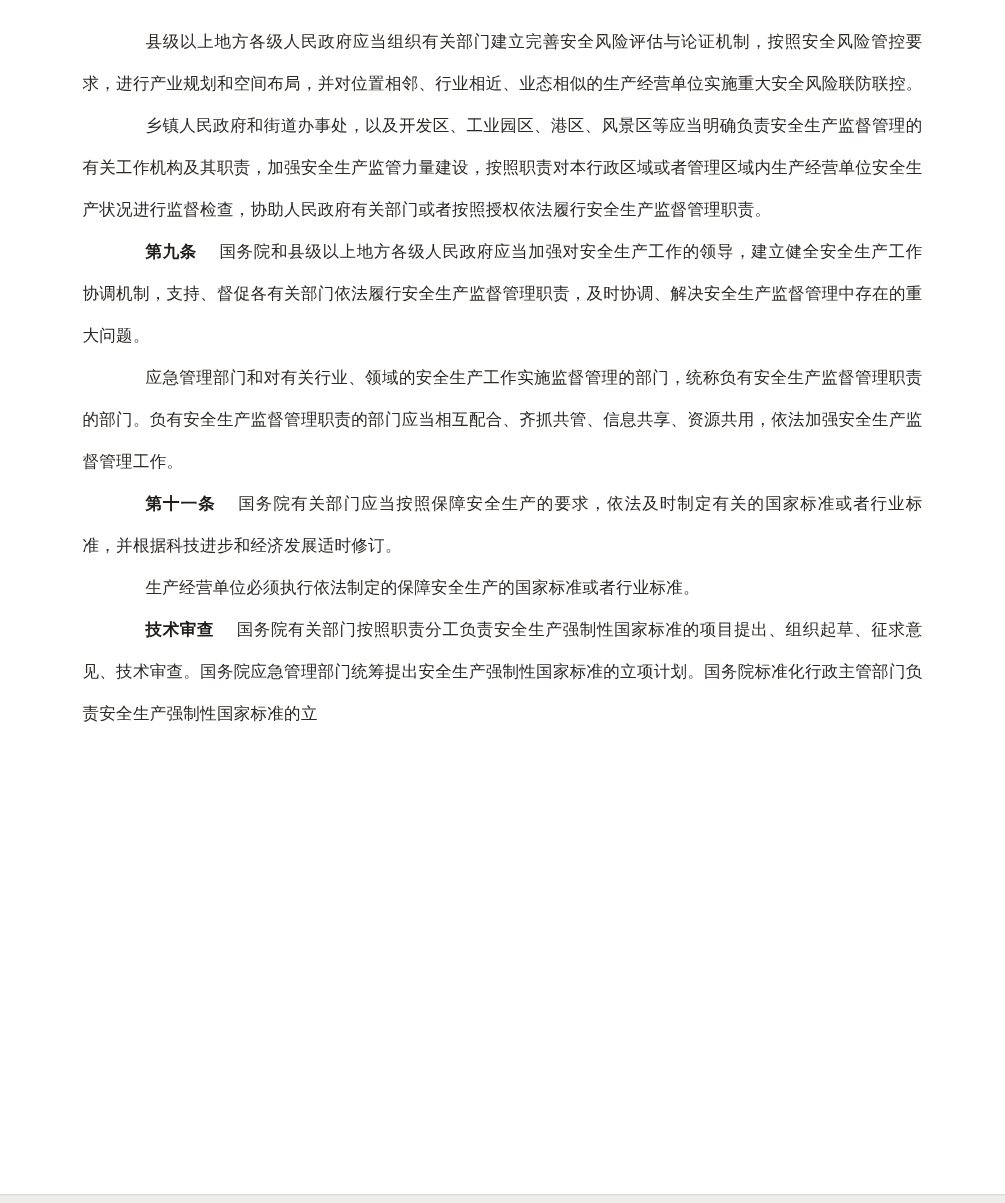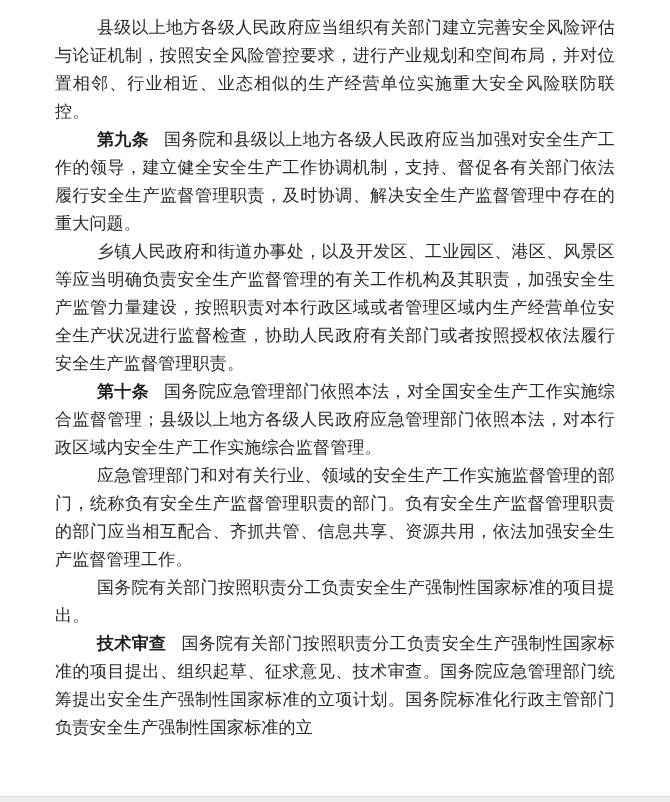--- a/index.html
+++ b/index.html
@@ -24,21 +24,21 @@
   .doc-body {
     position: absolute;
     top: 14px;
     left: 55px;
     width: 560px;
     color: #2b2826;
   }
   .doc-body p {
     margin: 0;
     padding: 0;
-    font-size: 17px;
+    font-size: 11px;
     line-height: 28px;
     text-align: justify;
     text-justify: inter-ideograph;
     text-indent: 42px;
     letter-spacing: 0.2px;
     word-break: break-all;
     line-break: strict;
   }
   .doc-body p b.article-no {
     font-weight: bold;
@@ -55,21 +55,21 @@
     border-top: 1px solid #dcdcda;
     box-sizing: border-box;
   }
 </style>
 </head>
 <body>
 
 <div class="page">
   <div class="doc-body" id="doc-body">
       <p><span>县级以上地方各级人民政府应当组织有关部门建立完善安全风险评估与论证机制，按照安全风险管控要求，进行产业规划和空间布局，并对位置相邻、行业相近、业态相似的生产经营单位实施重大安全风险联防联控。</span></p>
+      <p><span>乡镇人民政府和街道办事处，以及开发区、工业园区、港区、风景区等应当明确负责安全生产监督管理的有关工作机构及其职责，加强安全生产监管力量建设，按照职责对本行政区域或者管理区域内生产经营单位安全生产状况进行监督检查，协助人民政府有关部门或者按照授权依法履行安全生产监督管理职责。</span></p>
       <p><b class="article-no">第九条</b><span>国务院和县级以上地方各级人民政府应当加强对安全生产工作的领导，建立健全安全生产工作协调机制，支持、督促各有关部门依法履行安全生产监督管理职责，及时协调、解决安全生产监督管理中存在的重大问题。</span></p>
-      <p><span>乡镇人民政府和街道办事处，以及开发区、工业园区、港区、风景区等应当明确负责安全生产监督管理的有关工作机构及其职责，加强安全生产监管力量建设，按照职责对本行政区域或者管理区域内生产经营单位安全生产状况进行监督检查，协助人民政府有关部门或者按照授权依法履行安全生产监督管理职责。</span></p>
-      <p><b class="article-no">第十条</b><span>国务院应急管理部门依照本法，对全国安全生产工作实施综合监督管理；县级以上地方各级人民政府应急管理部门依照本法，对本行政区域内安全生产工作实施综合监督管理。</span></p>
       <p><span>应急管理部门和对有关行业、领域的安全生产工作实施监督管理的部门，统称负有安全生产监督管理职责的部门。负有安全生产监督管理职责的部门应当相互配合、齐抓共管、信息共享、资源共用，依法加强安全生产监督管理工作。</span></p>
-      <p><span>国务院有关部门按照职责分工负责安全生产强制性国家标准的项目提出。</span></p>
+      <p><b class="article-no">第十一条</b><span>国务院有关部门应当按照保障安全生产的要求，依法及时制定有关的国家标准或者行业标准，并根据科技进步和经济发展适时修订。</span></p>
+      <p><span>生产经营单位必须执行依法制定的保障安全生产的国家标准或者行业标准。</span></p>
       <p><b class="article-no">技术审查</b><span>国务院有关部门按照职责分工负责安全生产强制性国家标准的项目提出、组织起草、征求意见、技术审查。国务院应急管理部门统筹提出安全生产强制性国家标准的立项计划。国务院标准化行政主管部门负责安全生产强制性国家标准的立</span></p>
     </div>
   <div class="bottom-strip"></div>
 </div>
 
 </body></html>

